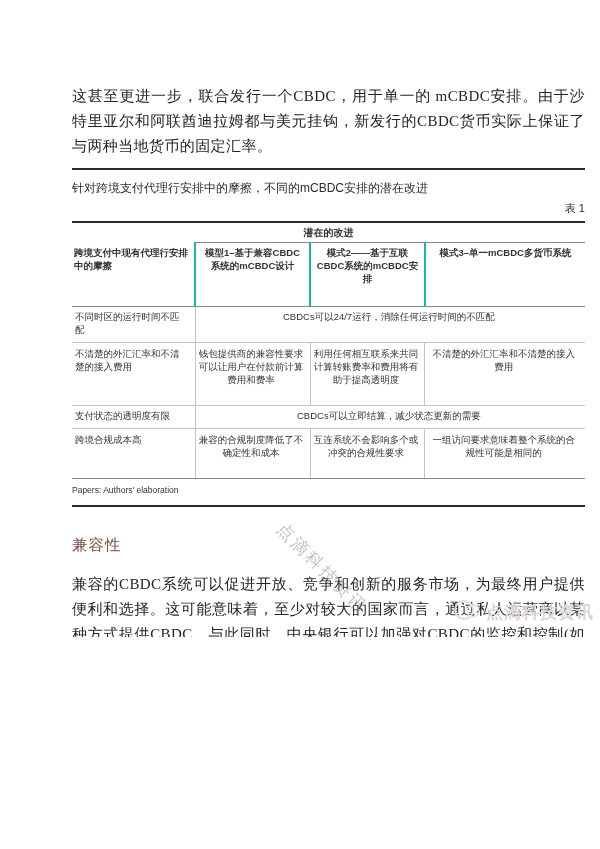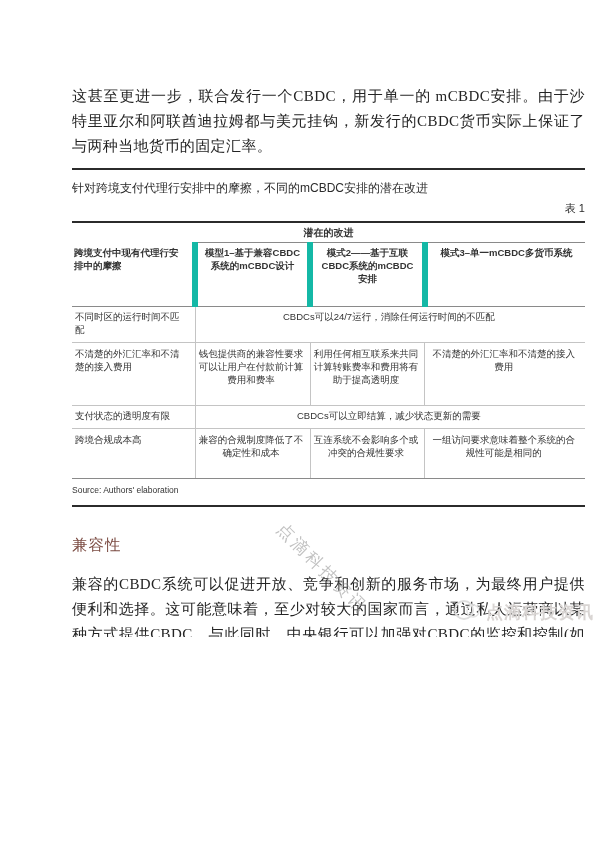--- a/index.html
+++ b/index.html
@@ -63,21 +63,21 @@
     font-weight:bold;
     padding:4px 5px 20px 2px;
     border-bottom:1px solid #8a8a8a;
   }
   .mode-h{
     text-align:center;
     font-weight:bold;
     padding:4px 5px 20px 5px;
     border-top:1px solid #8a8a8a;
     border-bottom:1px solid #8a8a8a;
-    border-left:6px solid #14b8a6;
+    border-left:2px solid #14b8a6;
   }
   table.mcbdc tbody td{
     border-bottom:1px solid #c4c4c4;
     padding:5px 6px 18px 3px;
   }
   table.mcbdc tbody td + td{ border-left:1px solid #c4c4c4; }
   table.mcbdc tbody tr.compact td{ padding:4px 6px 5px 3px; }
   table.mcbdc tbody tr:last-child td{ border-bottom:1px solid #8a8a8a; }
   .friction-cell{ text-align:left; }
   .mode-cell, .merged-cell{ text-align:center; }
@@ -195,21 +195,21 @@
           </tr>
           <tr>
             <td colspan="1" class="friction-cell">跨境合规成本高</td>
             <td colspan="1" class="mode-cell">兼容的合规制度降低了不确定性和成本</td>
             <td colspan="1" class="mode-cell">互连系统不会影响多个或冲突的合规性要求</td>
             <td colspan="1" class="mode-cell">一组访问要求意味着整个系统的合规性可能是相同的</td>
           </tr>
         </tbody>
       <tfoot>
         <tr class="src-row">
-          <td colspan="4">Source: Authors' elaboration</td>
+          <td colspan="4">Papers: Authors' elaboration</td>
         </tr>
       </tfoot>
     </table>
 
     <h2 class="sec-heading">兼容性</h2>
 
     <p class="body-para">兼容的CBDC系统可以促进开放、竞争和创新的服务市场，为最终用户提供便利和选择。这可能意味着，至少对较大的国家而言，通过私人运营商以某种方式提供CBDC。与此同时，中央银行可以加强对CBDC的监控和控制(如通过实施资本控制和离岸持有的准确数据)，这可以缓解目前导致许多跨境和跨货币支付效率较低的运营问题。新技术可以帮助连接依赖不同基础设施的不同参与者和系统。</p>
     <p class="body-para second">历史表明，兼容性是成功实施相互联系和共同制度的先决条件。“开发好了，就有人来”并不适用(Bech等人(2020))，因为跨境多货币支付安排既耗时又难以建立。经验表明建立跨境治理、解决法律冲突问题以及改变多种合规和监管制度需要多年时间。</p>
 
   </div>

